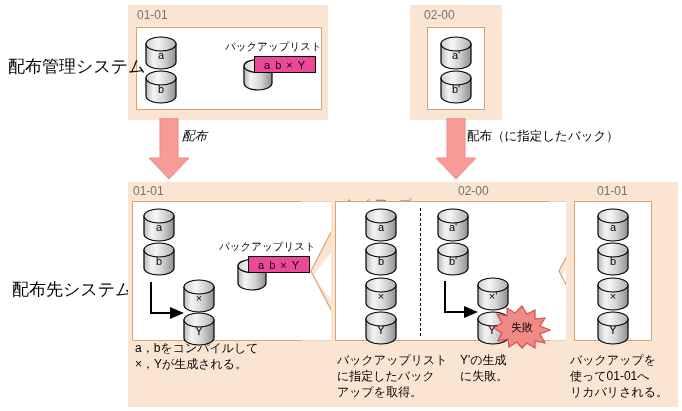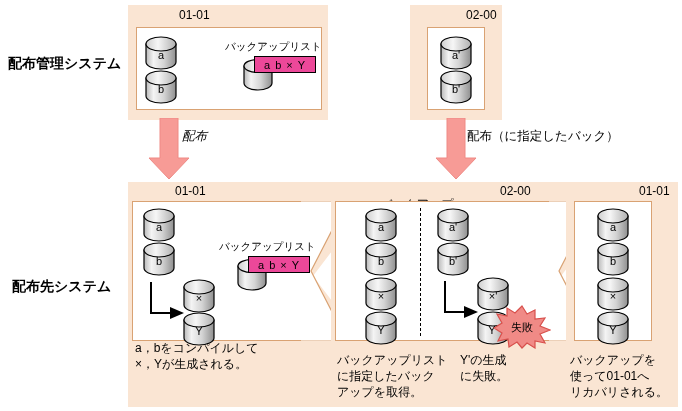--- a/index.html
+++ b/index.html
@@ -19,40 +19,38 @@
     left: 0; top: 0;
     width: 682px;
     height: 411px;
   }
 
   .abs { position: absolute; }
 
   
   .side-label {
     position: absolute;
-    font-size: 14px;
+    font-size: 17px;
     color: #000;
     white-space: nowrap;
     letter-spacing: 0px;
-    font-weight: bold;
   }
 
   
   .panel {
     position: absolute;
     background: #fae5d3;
     box-sizing: border-box;
   }
   .panel-title {
     position: absolute;
     font-size: 12px;
-    color: #000000;
+    color: #737373;
     white-space: nowrap;
     font-family: "Liberation Sans", "DejaVu Sans", sans-serif;
-    margin-left: 42px;
   }
   .inner-box {
     position: absolute;
     background: #ffffff;
     border: 1px solid #d9a273;
     box-sizing: border-box;
   }
 
   
   .chevron {

